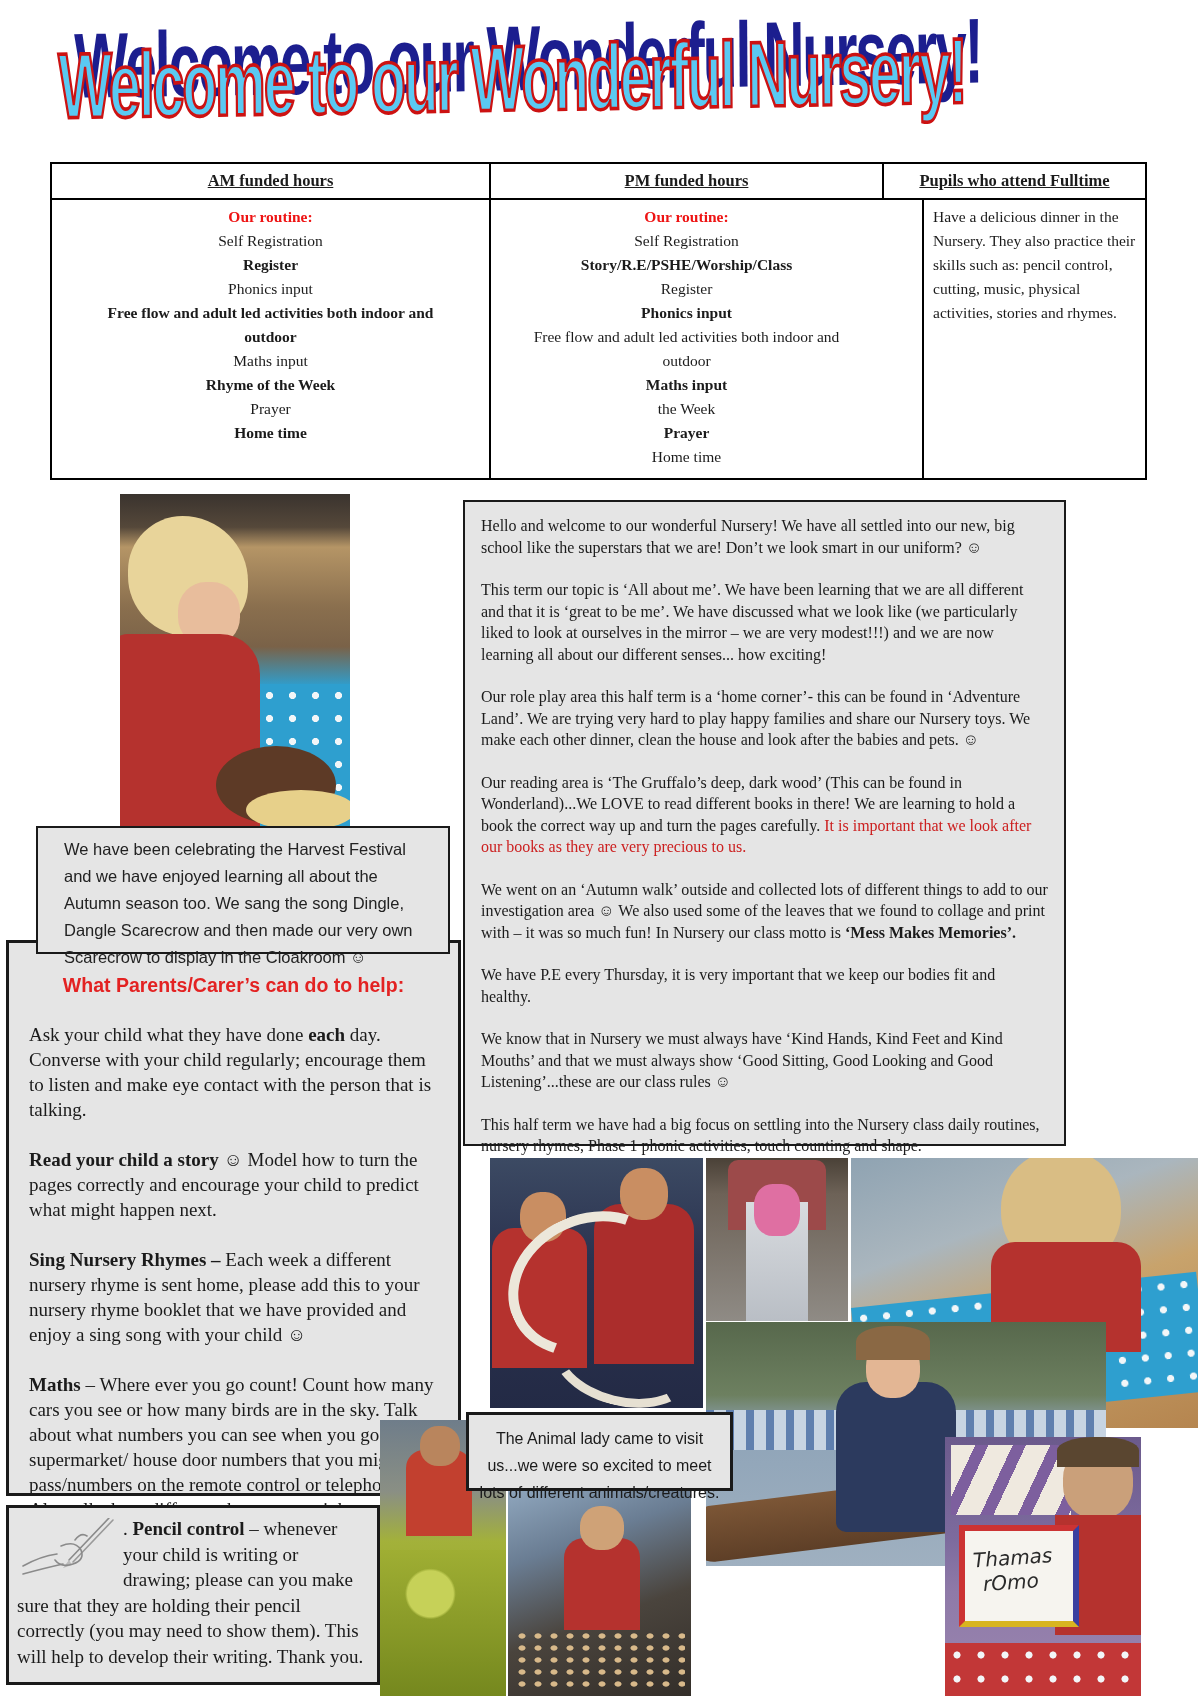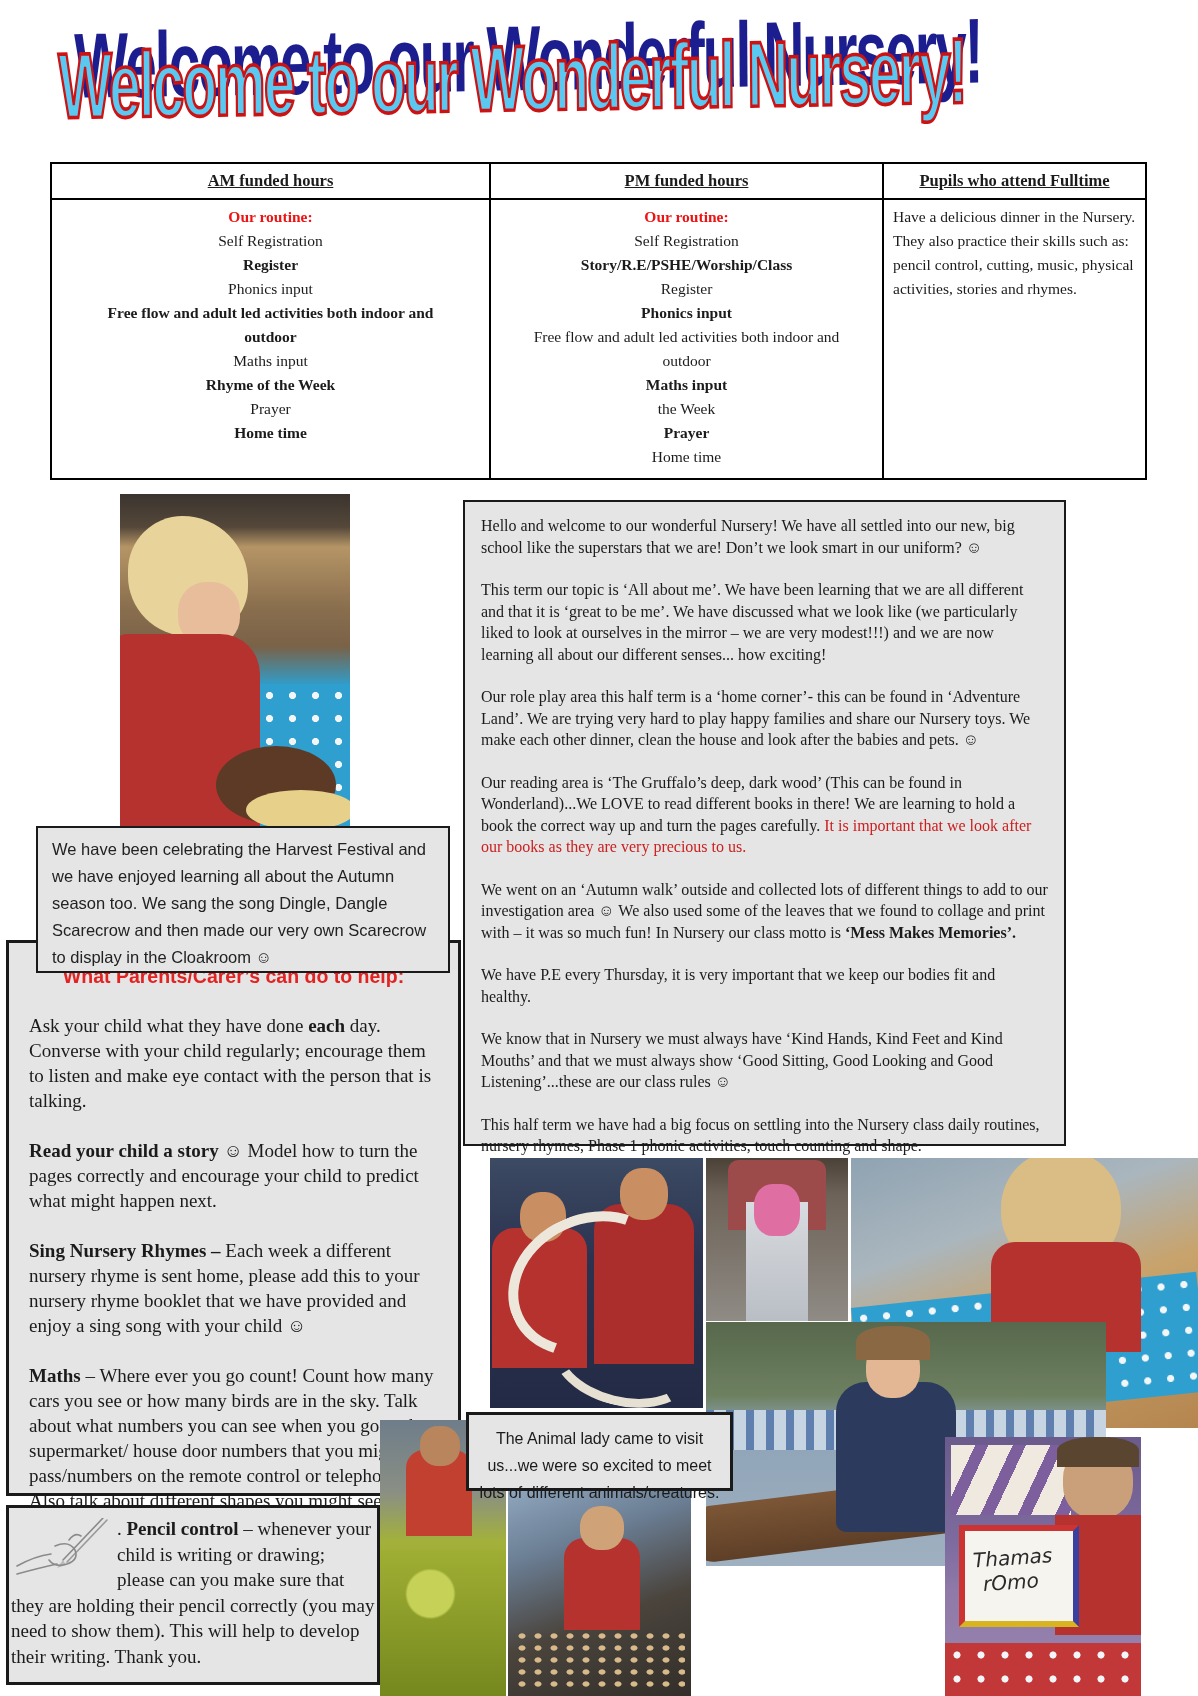--- a/index.html
+++ b/index.html
@@ -15,46 +15,46 @@
   .title-front{color:#5ac9f2;-webkit-text-stroke:2.2px #cc1212;transform:scaleY(1.62) rotate(-0.6deg);}
 
   
   .routine-table{position:absolute;left:50px;top:162px;width:1097px;height:318px;
       display:grid;grid-template-columns:437px 393px 263px;grid-template-rows:36px 1fr;
       border:2px solid #000;box-sizing:border-box;font-family:Liberation Serif, serif;}
   .th{border-bottom:2px solid #000;display:flex;align-items:center;justify-content:center;
       font-weight:bold;font-size:16.5px;text-decoration:underline;}
   .bleft{border-left:2px solid #000;}
   .cbody{padding-top:5px;font-size:15.5px;line-height:24px;text-align:center;overflow:hidden;}
-  .cbody.left{text-align:left;padding:5px 9px 0 9px;line-height:24px;}
+  .cbody.left{text-align:left;padding:5px 9px 0 9px;line-height:24px;margin-left:40px;}
   .tline{white-space:nowrap;}
 
   .seg-b{font-weight:bold;}
   .seg-red{color:#cc2020;}
   .seg-red-bold{color:#ee1313;font-weight:bold;}
 
   
   .box{position:absolute;background:#e5e5e5;border:2px solid #1a1a1a;box-sizing:border-box;}
-  .harvest-box{left:36px;top:826px;width:414px;height:147px;z-index:5;border-width:2px;
+  .harvest-box{left:36px;top:826px;width:414px;height:128px;z-index:5;border-width:2px;
       font-family:"Liberation Sans",sans-serif;font-size:16.5px;line-height:27px;
-      padding:8px 14px;color:#222;}
+      padding:8px 26px;color:#222;}
   .parents-box{left:6px;top:940px;width:455px;height:556px;border-width:3px;
       padding:14px 20px 0 20px;font-size:19px;line-height:25px;}
   .parents-heading{font-family:"Liberation Sans",sans-serif;font-weight:bold;font-size:19.5px;
-      color:#e32222;text-align:center;margin:7px 0 24px 0;}
+      color:#e32222;text-align:center;margin:16px 0 24px 0;}
   .parents-box .rich-p{margin:0 0 25px 0;}
   .main-box{left:463px;top:500px;width:603px;height:646px;border-width:2px;
       padding:13px 16px 0 16px;font-size:16px;line-height:21.5px;}
   .main-box .rich-p{margin:0 0 21px 0;}
   .rich-p{margin:0;}
   .animal-box{left:466px;top:1412px;width:267px;height:79px;z-index:6;border-width:3px;
       font-family:"Liberation Sans",sans-serif;font-size:16px;line-height:27px;
       text-align:center;padding:10px 10px;}
   .pencil-box{left:6px;top:1505px;width:374px;height:180px;border-width:3px;
-      padding:8px 2px;font-size:19px;line-height:25.5px;}
+      padding:8px 8px;font-size:19px;line-height:25.5px;}
   .pencil-box svg{float:left;margin:2px 2px 4px 0;}
 
   
   .photo{position:absolute;overflow:hidden;}
   .abs{position:absolute;}
   .dots{background-color:#2e9fcf;
         background-image:radial-gradient(#f2f6f8 3.2px, rgba(255,255,255,0) 3.9px);
         background-size:23px 23px;}
   .dots-red{background-color:#c23737;
         background-image:radial-gradient(#f2f6f8 3.2px, rgba(255,255,255,0) 3.9px);

